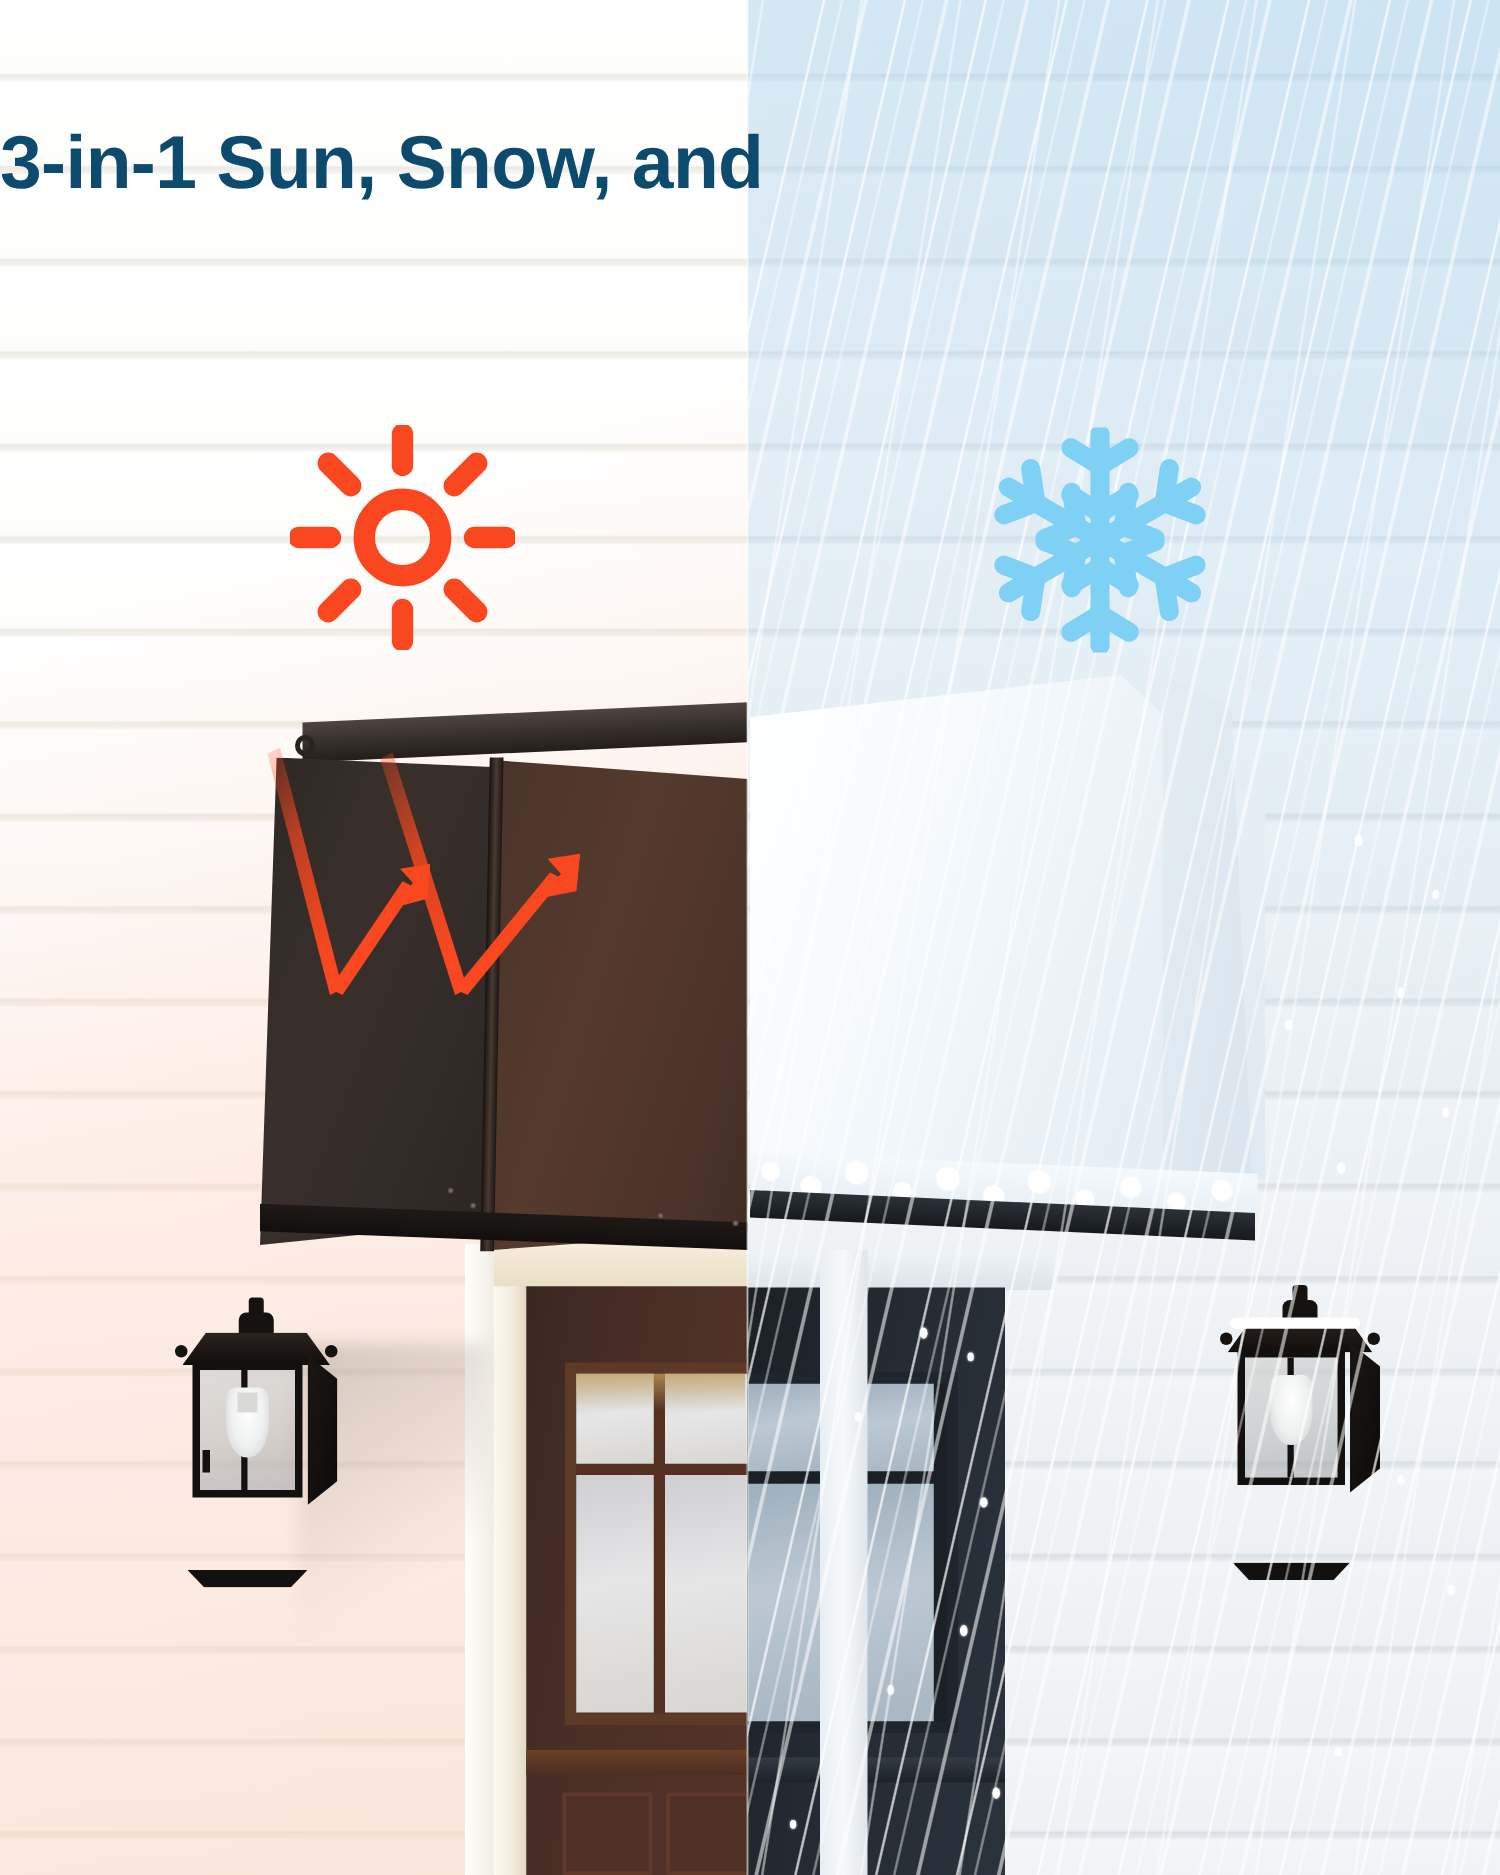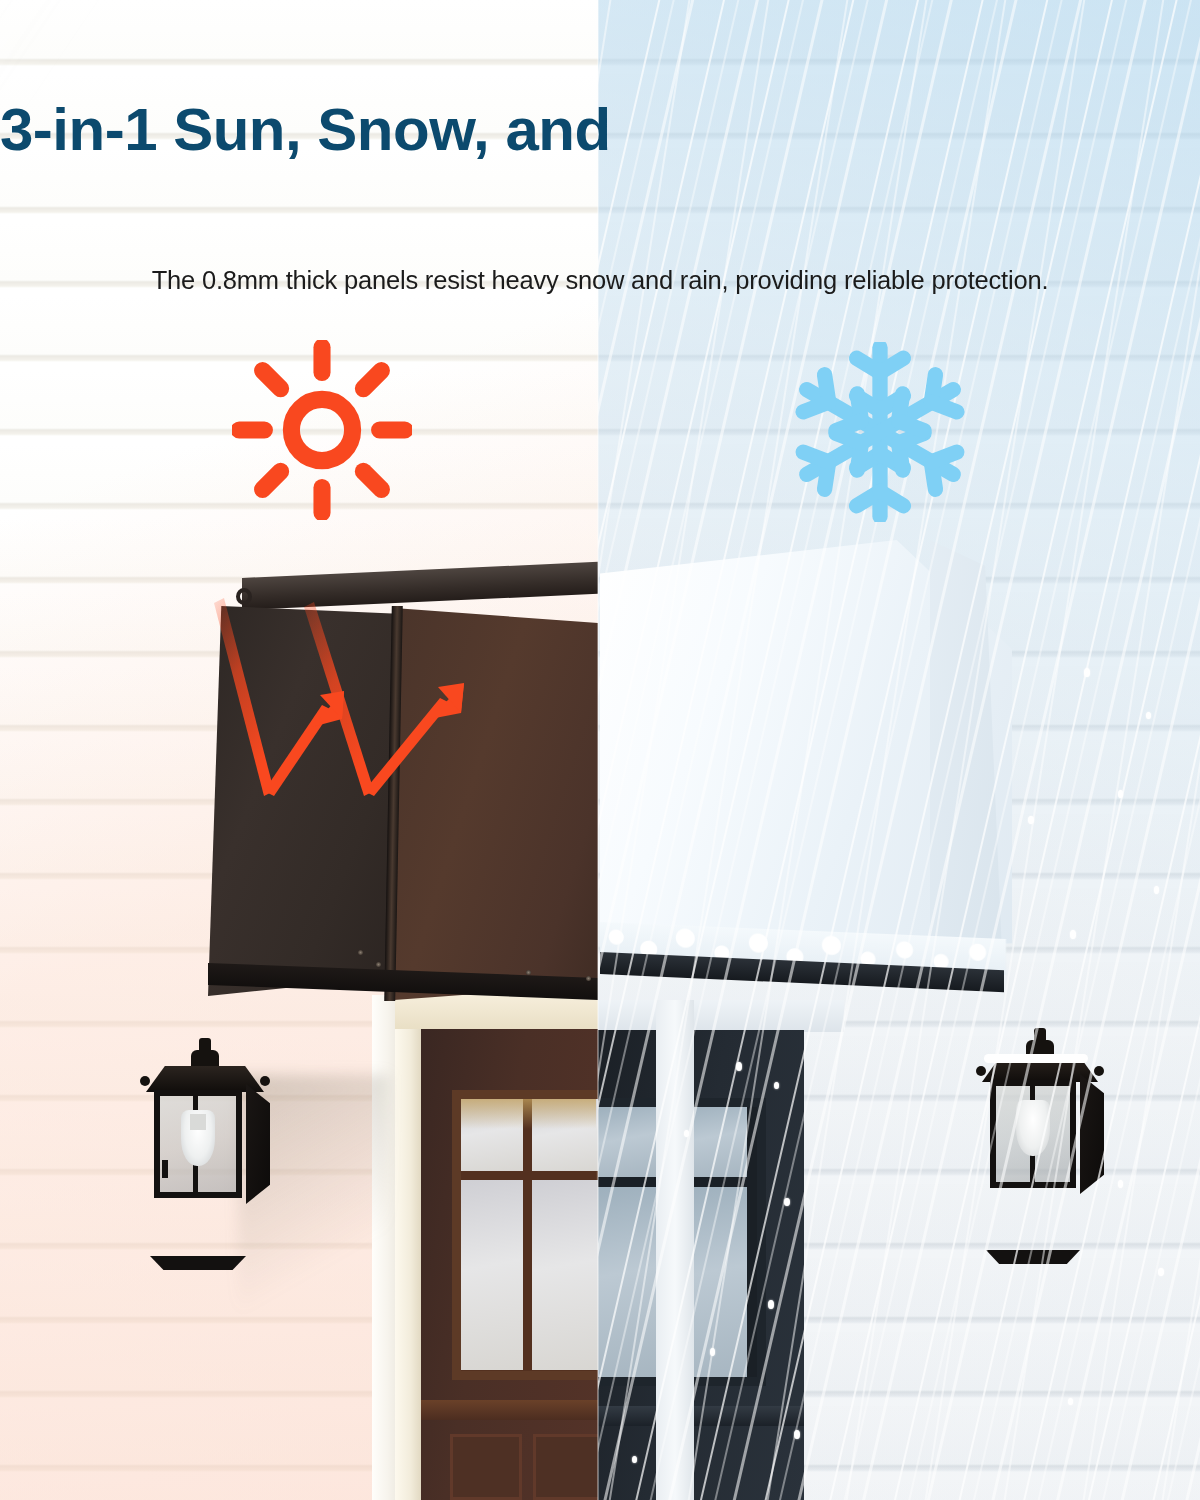--- a/index.html
+++ b/index.html
@@ -466,21 +466,20 @@
 
     <div class="rain"></div>
     <div class="rain b"></div>
   </div>
 
   <div class="split-seam"></div>
 
   <div class="headline">
     <span>3-in-1 Sun, Snow, and</span>
   </div>
-  <div class="subhead">The 0.8mm thick panels resist heavy snow and rain, providing reliable protection.</div>
 
   <svg class="icon-sun" viewBox="0 0 100 100">
     <g stroke="#F9481F" stroke-width="9.5" stroke-linecap="round" fill="none">
       <circle cx="50" cy="50" r="17"></circle>
       <line x1="50" y1="4" x2="50" y2="18"></line>
       <line x1="50" y1="82" x2="50" y2="96"></line>
       <line x1="4" y1="50" x2="18" y2="50"></line>
       <line x1="82" y1="50" x2="96" y2="50"></line>
       <line x1="17" y1="17" x2="27" y2="27"></line>
       <line x1="73" y1="73" x2="83" y2="83"></line>

